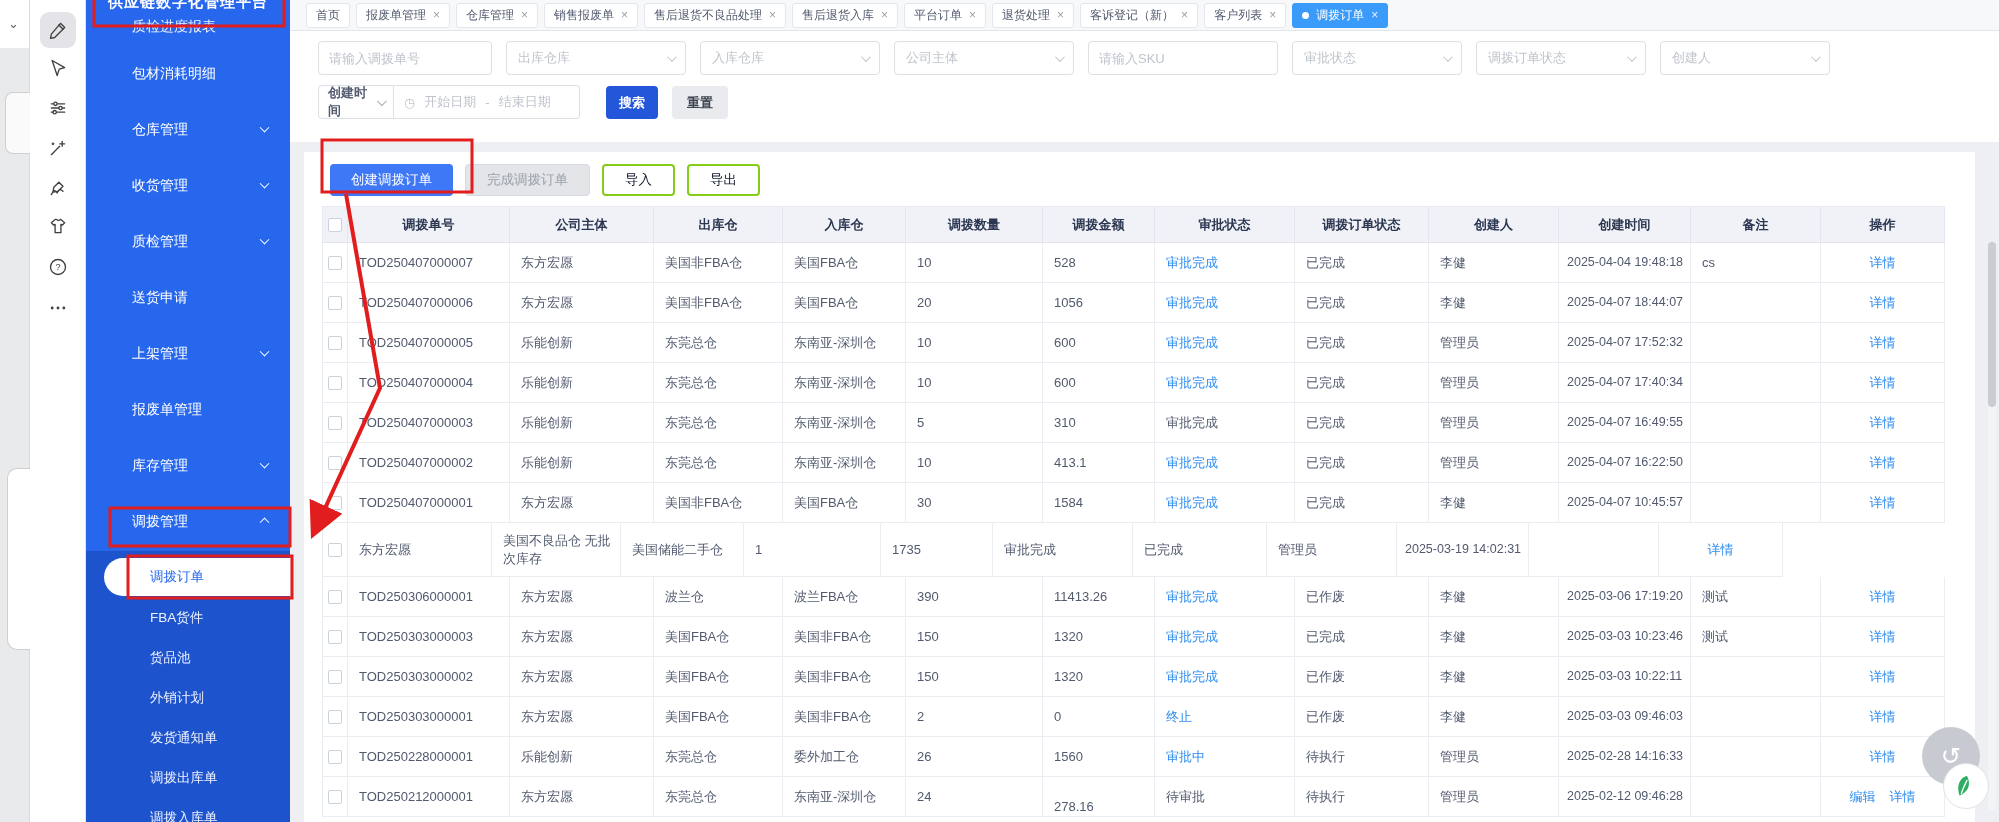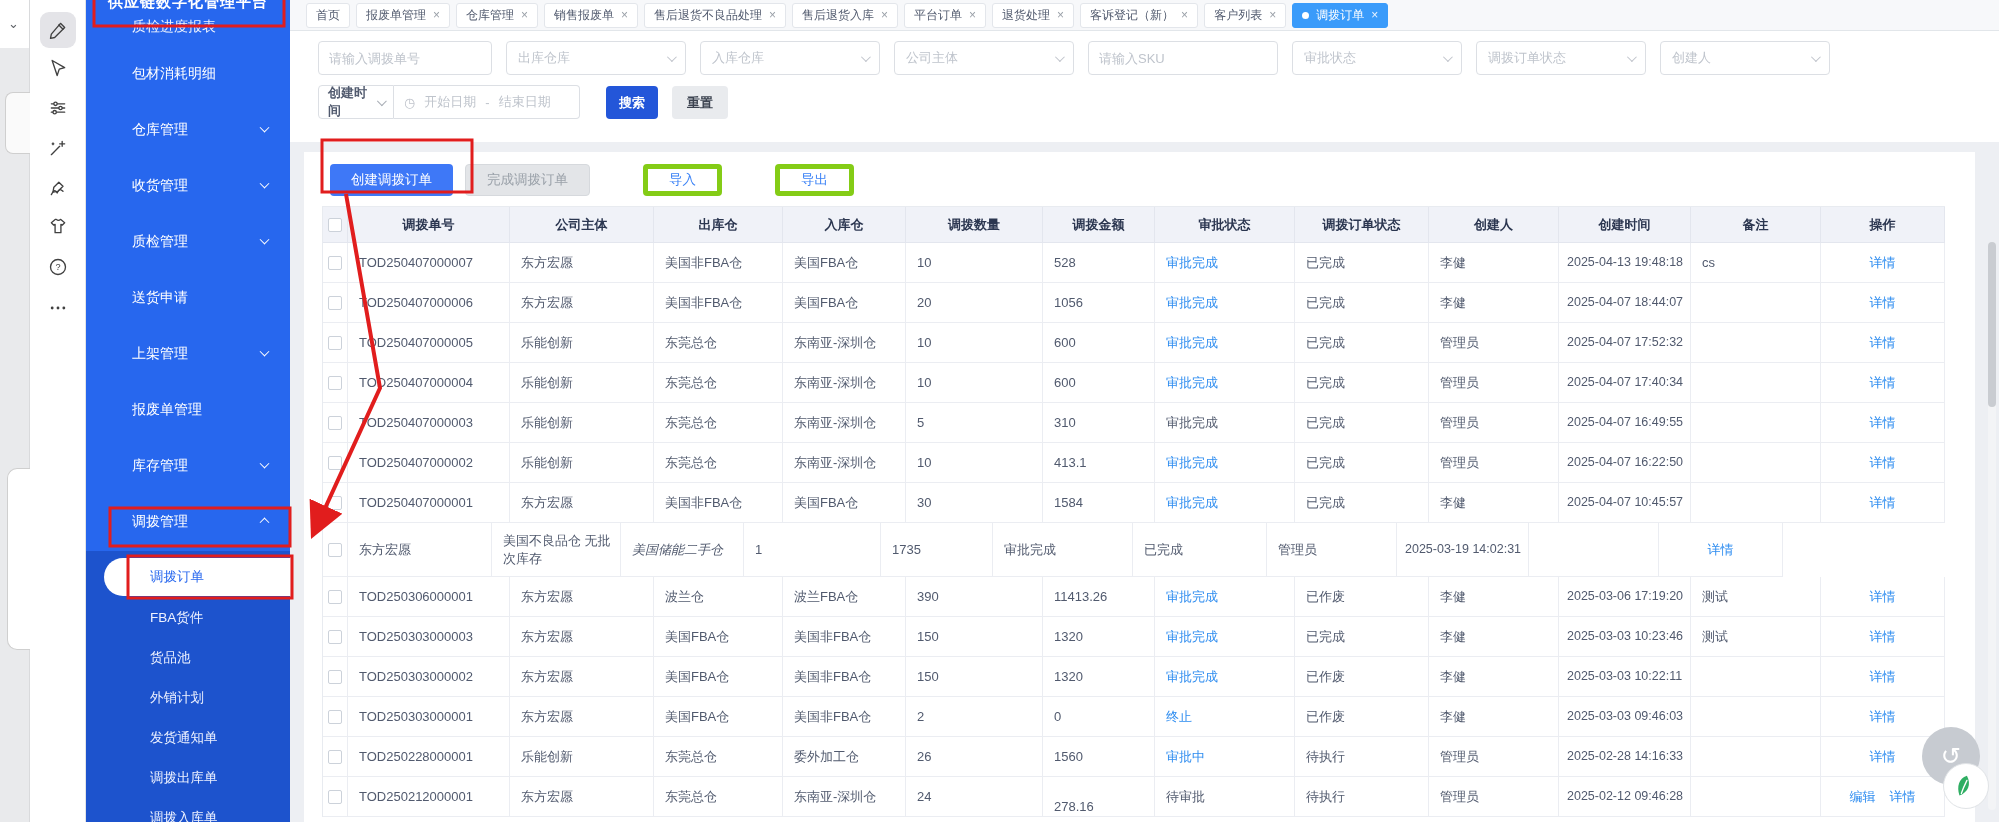--- a/index.html
+++ b/index.html
@@ -53,21 +53,21 @@
   .date-range{width:186px;height:34px;border:1px solid #dcdfe4;border-left:none;border-radius:0 4px 4px 0;display:flex;align-items:center;gap:9px;padding:0 10px;font-size:13px;color:#bfc4cc;}
   .clocki{color:#c0c4cc;font-size:13px;}
   .btn-search{margin-left:12px;width:52px;height:33px;background:#2356d9;color:#fff;border-radius:4px;font-size:13px;font-weight:bold;display:flex;align-items:center;justify-content:center;cursor:pointer;}
   .btn-reset{width:56px;height:33px;background:#e9ebee;color:#3c4350;border-radius:4px;font-size:13px;font-weight:bold;display:flex;align-items:center;justify-content:center;cursor:pointer;}
 
   .tablecard{position:absolute;top:152px;left:14px;right:24px;bottom:0;background:#fff;}
   .toolbar{display:flex;gap:12px;padding:12px 0 0 26px;}
   .btn{height:32px;border-radius:4px;font-size:13.5px;display:flex;align-items:center;justify-content:center;padding:0 21px;cursor:pointer;white-space:nowrap;}
   .btn.primary{background:#3e78f7;color:#fff;}
   .btn.disabled{background:#e3e5e8;color:#9aa1a9;border:1px solid #d6d9dd;cursor:default;}
-  .btn.plain{background:#fff;border:5px solid #84cc16;color:#3b82f6;margin-left:41px;}
+  .btn.plain{background:#fff;border:2px solid #84cc16;color:#0f172a;}
 
   .tbl{margin:10px 0 0 18px;width:1623px;border-left:1px solid #e8ebf0;border-top:1px solid #e8ebf0;}
   .trh{display:flex;background:#f0f2f8;height:36px;}
   .th{display:flex;align-items:center;justify-content:center;font-size:13px;font-weight:bold;color:#2b3650;border-right:1px solid #e3e6ee;border-bottom:1px solid #e3e6ee;}
   .tr{display:flex;height:40px;background:#fff;}
   .tr.tall{height:54px;}
   .td{display:flex;align-items:center;font-size:13px;color:#515a6e;padding:0 6px 0 11px;border-right:1px solid #ebedf2;border-bottom:1px solid #ebedf2;}
   .td span{line-height:1.35;}
   .td.center{justify-content:center;padding:0;}
   .td.time{font-size:12.5px;padding:0 2px 0 8px;white-space:nowrap;}
@@ -321,21 +321,21 @@
               <div class="td" style="width: 140px;">
                 <span class="link">审批完成</span>
               </div>
               <div class="td" style="width: 134px;">
                 <span>已完成</span>
               </div>
               <div class="td" style="width: 130px;">
                 <span>李健</span>
               </div>
               <div class="td time" style="width: 132px;">
-                <span>2025-04-13 19:48:18</span>
+                <span>2025-04-04 19:48:18</span>
               </div>
               <div class="td" style="width: 130px;">
                 <span>cs</span>
               </div>
               <div class="td center" style="width: 124px; gap: 14px;">
                 <span class="link">详情</span>
               </div>
             </div>
             <div class="tr">
               <div class="td center" style="width: 25px;">
@@ -586,21 +586,21 @@
             <div class="tr tall">
               <div class="td center" style="width: 25px;">
                 <span class="cb"></span>
               </div>
               <div class="td" style="width: 144px;">
                 <span>东方宏愿</span>
               </div>
               <div class="td" style="width: 129px;">
                 <span>美国不良品仓 无批次库存</span>
               </div>
-              <div class="td" style="width: 123px; font-style: italic;">
+              <div class="td" style="width: 123px;">
                 <span>美国储能二手仓</span>
               </div>
               <div class="td" style="width: 137px;">
                 <span>1</span>
               </div>
               <div class="td" style="width: 112px;">
                 <span>1735</span>
               </div>
               <div class="td" style="width: 140px;">
                 <span>审批完成</span>

